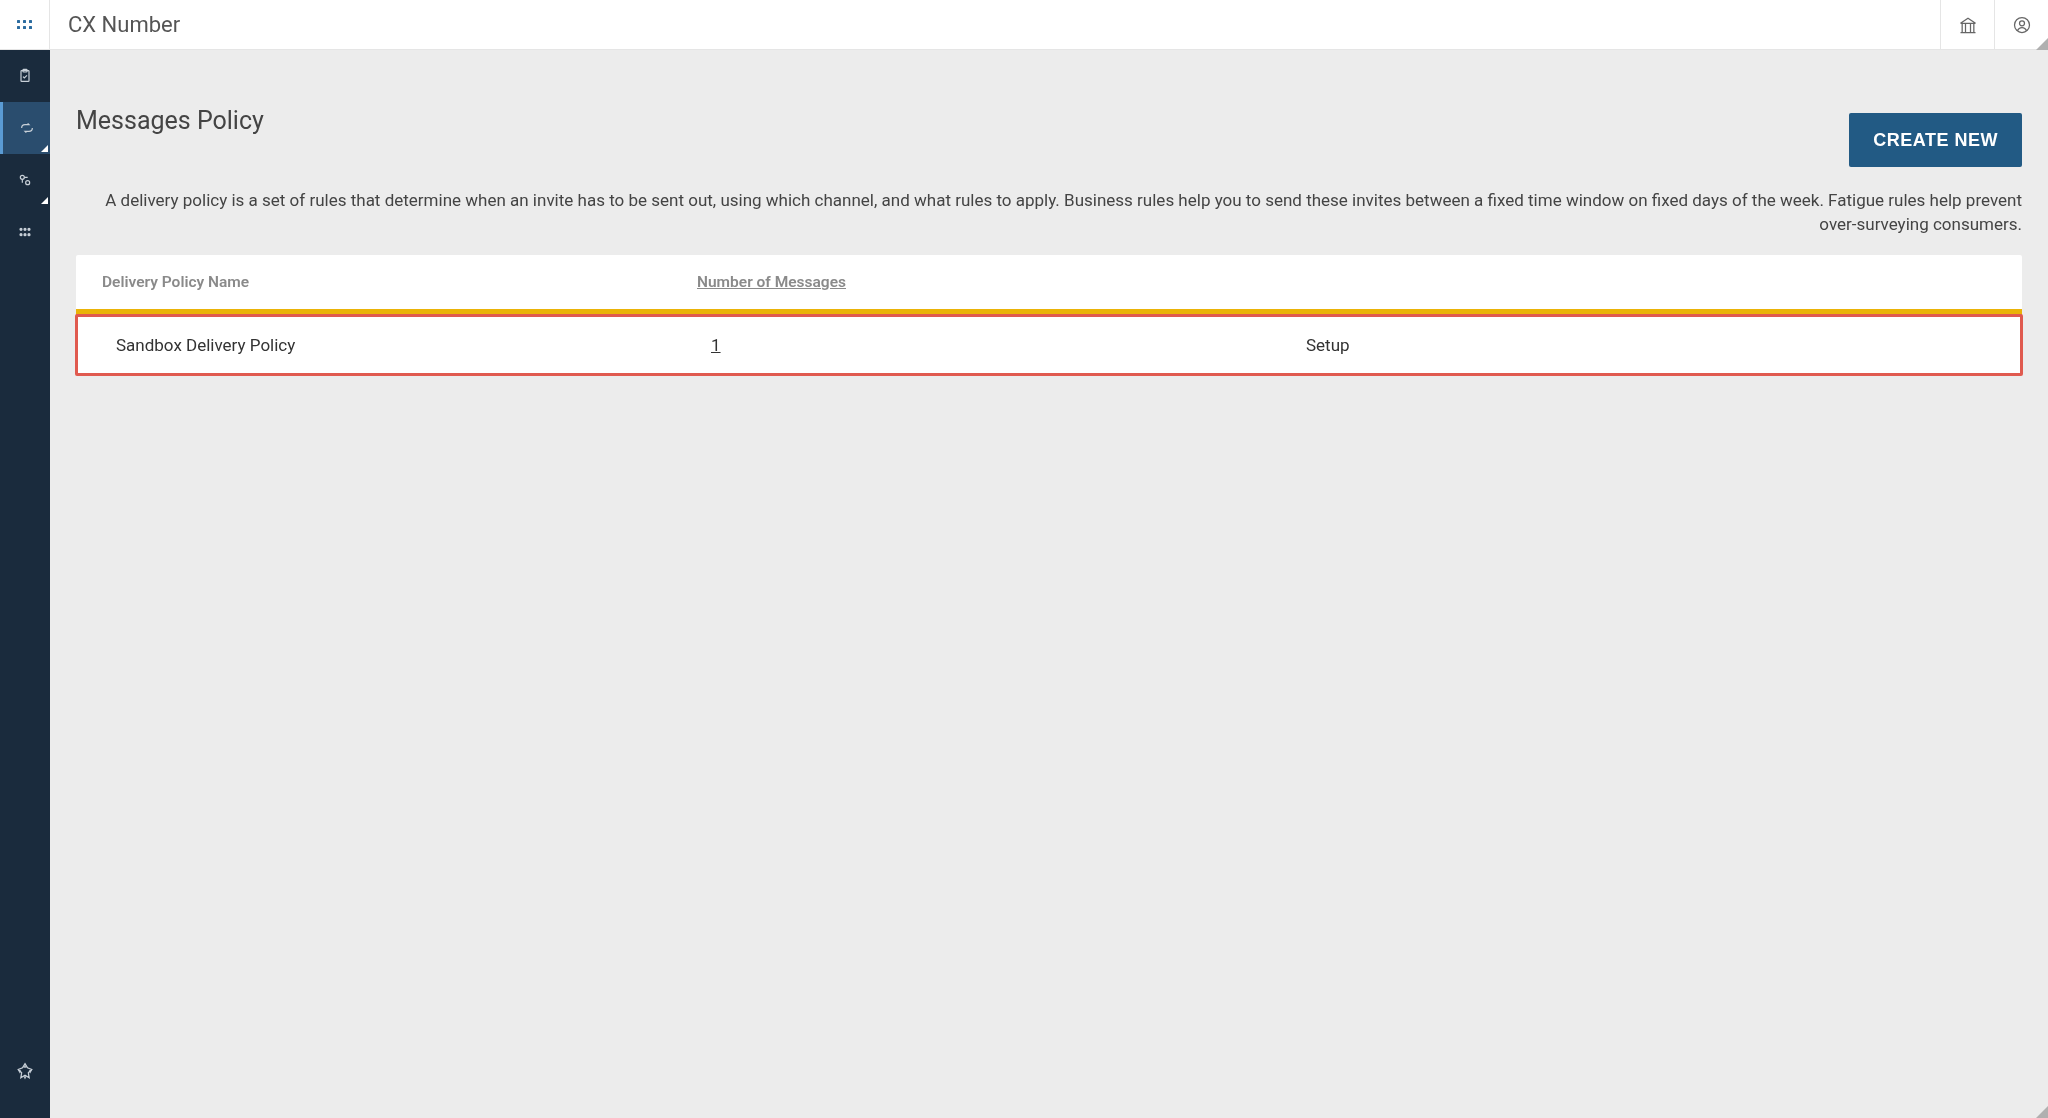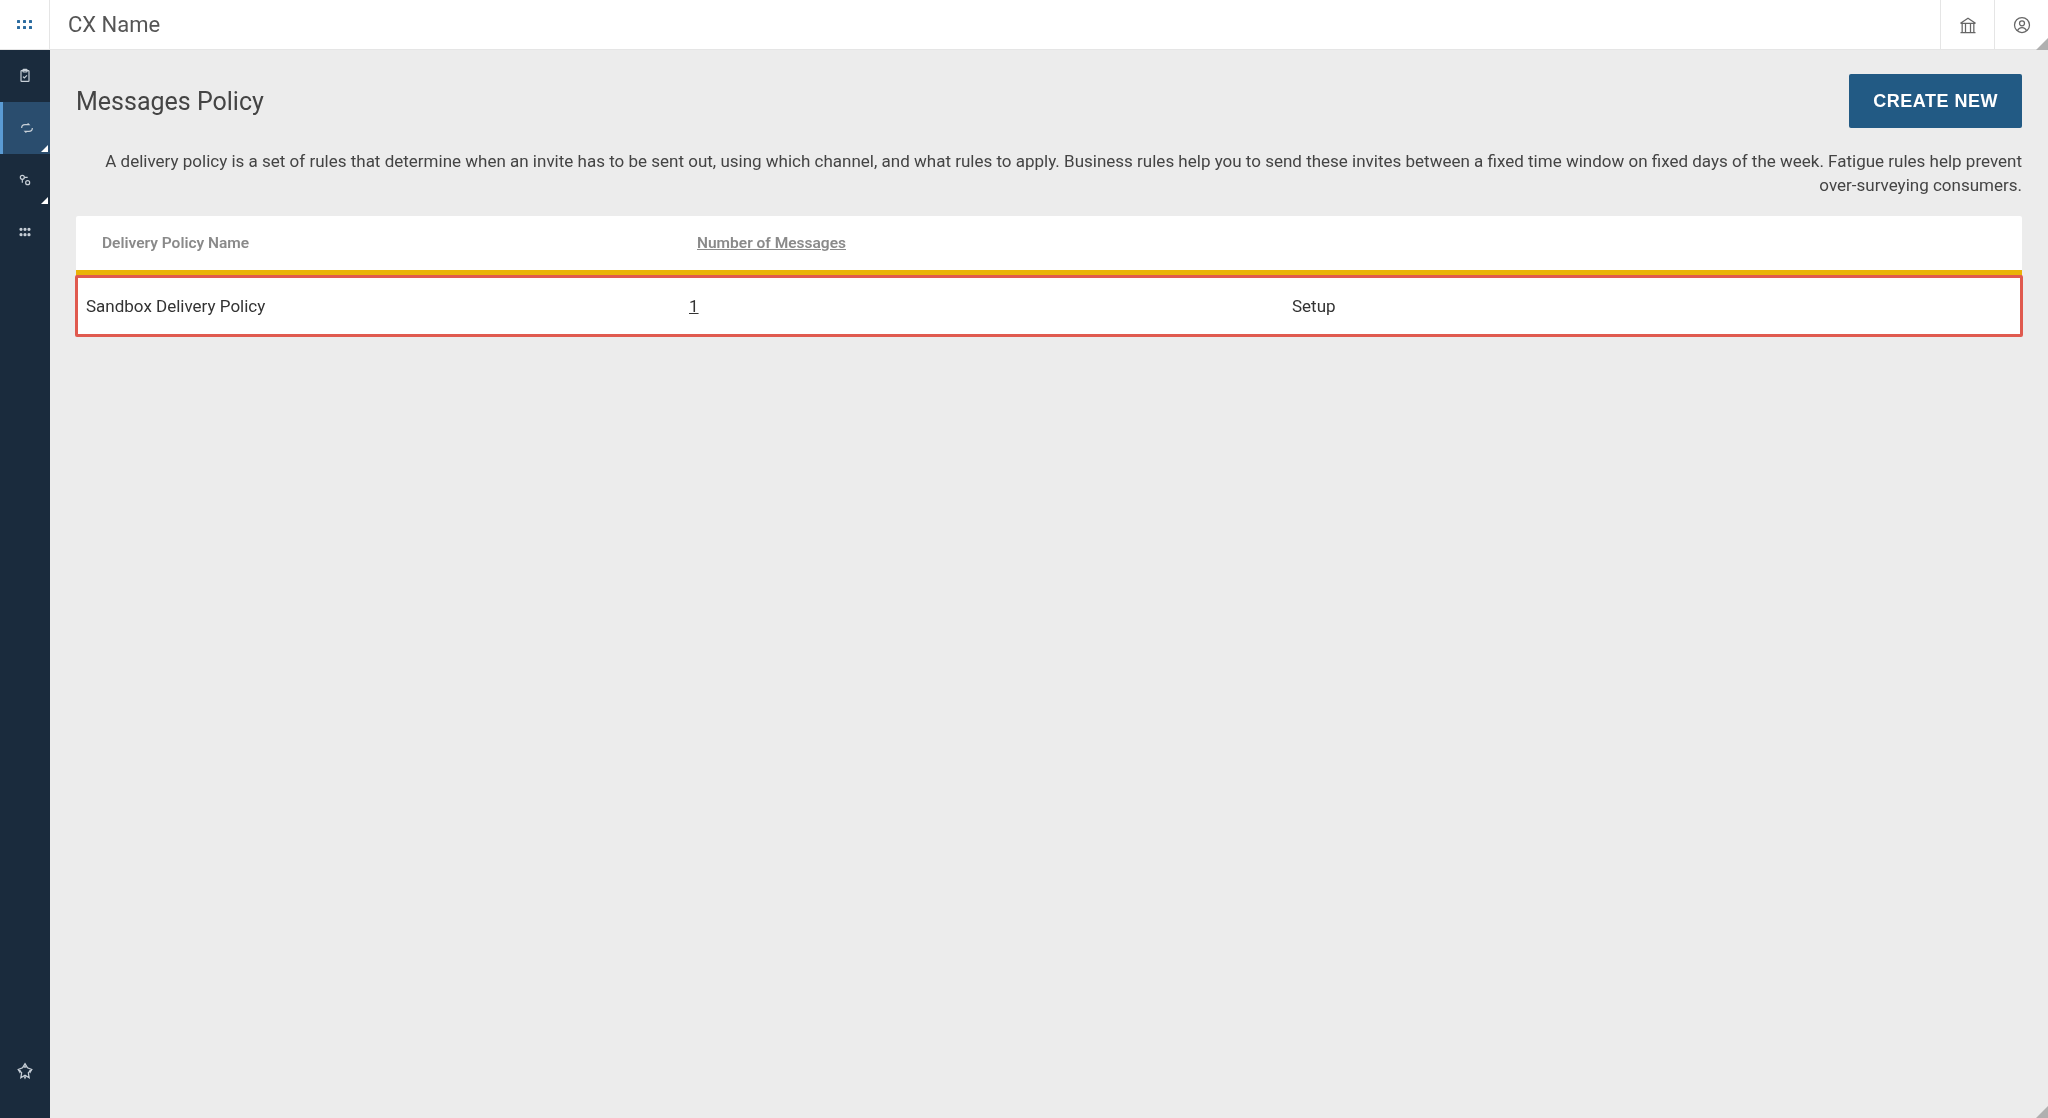--- a/index.html
+++ b/index.html
@@ -150,20 +150,21 @@
       background: #225a84;
       color: #ffffff;
       border: none;
       padding: 0 24px;
       height: 54px;
       font-size: 18px;
       font-weight: 600;
       letter-spacing: 0.5px;
       cursor: pointer;
       border-radius: 2px;
+      margin-top: 39px;
     }
     .description {
       font-size: 17px;
       color: #444;
       line-height: 1.4;
       margin-bottom: 18px;
       text-align: right;
     }
 
     
@@ -180,24 +181,23 @@
       font-size: 15.5px;
       color: #8a8a8a;
       font-weight: 600;
     }
     .col-name { flex: 0 0 595px; }
     .col-messages { flex: 0 0 595px; text-decoration: underline; }
     .col-uuid { flex: 1; }
 
     .table-row {
       display: flex;
-      padding: 18px 8px;
-      align-items: center;
-      cursor: pointer;
-      gap: 8px;
+      padding: 18px 38px;
+      align-items: center;
+      cursor: pointer;
     }
     .table-row.highlighted {
       border: 3px solid #e05a4f;
       border-radius: 2px;
       margin: -1px;
     }
     .td {
       font-size: 17px;
       color: #333;
     }
@@ -231,21 +231,21 @@
   <div class="app-switcher">
     <div class="app-switcher-dots">
       <span></span>
         <span></span>
         <span></span>
       <span></span>
         <span></span>
         <span></span>
     </div>
   </div>
-  <div class="app-title">CX Name</div>
+  <div class="app-title">CX Number</div>
   <div class="header-right">
     <div class="header-icon">
       <svg class="icon-svg" viewBox="0 0 24 24" fill="none" stroke="currentColor" stroke-width="1.5">
         <path d="M3 21h18M5 21V10M9 21V10M15 21V10M19 21V10M3 10l9-6 9 6M3 10h18"></path>
       </svg>
     </div>
     <div class="header-icon">
       <svg class="icon-svg" viewBox="0 0 24 24" fill="none" stroke="currentColor" stroke-width="1.5">
         <circle cx="12" cy="12" r="9"></circle>
         <circle cx="12" cy="10" r="3"></circle>

